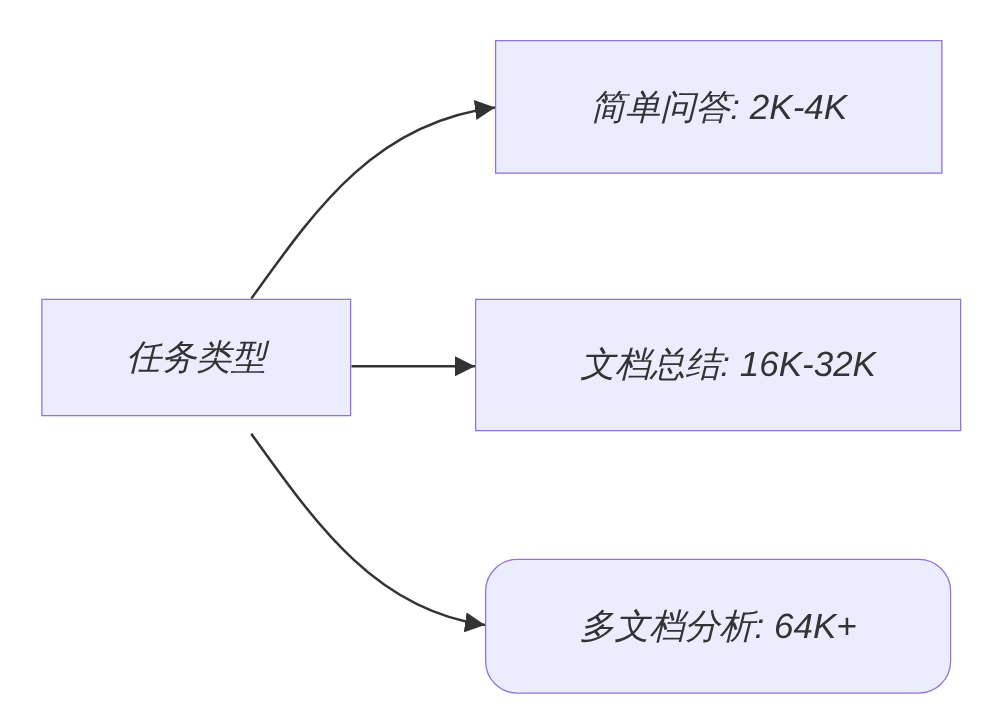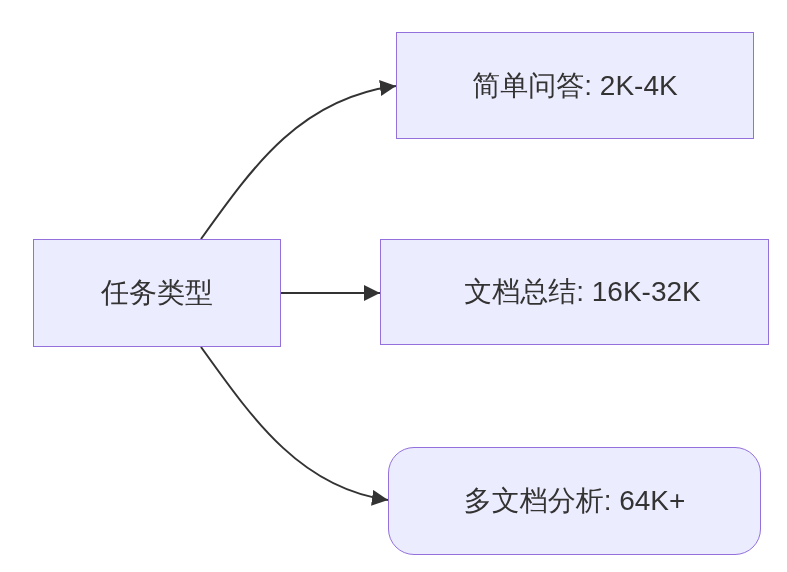--- a/index.html
+++ b/index.html
@@ -32,22 +32,23 @@
     box-sizing: border-box;
     background: #ECECFF;
     border: 1.5px solid #9370DB;
     display: flex;
     align-items: center;
     justify-content: center;
     color: #333333;
     font-size: 28px;
     white-space: nowrap;
     text-align: center;
+    font-style: italic;
   }
-  .node-root   { left: 33px;  top: 239px; width: 248px; height: 108px; }
+  .node-root   { left: 33px;  top: 239px; width: 248px; height: 94px; }
   .node-child0 { left: 396px; top: 32px;  width: 358px; height: 107px; }
   .node-child1 { left: 380px; top: 239px; width: 389px; height: 106px; padding-left: 16px; }
   .node-child2 { left: 388px; top: 447px; width: 373px; height: 108px; border-radius: 26px; }
 </style>
 </head>
 <body>
 
 <div class="canvas">
 
   <svg class="edges" width="787" height="572" viewBox="0 0 787 572" xmlns="http://www.w3.org/2000/svg">

